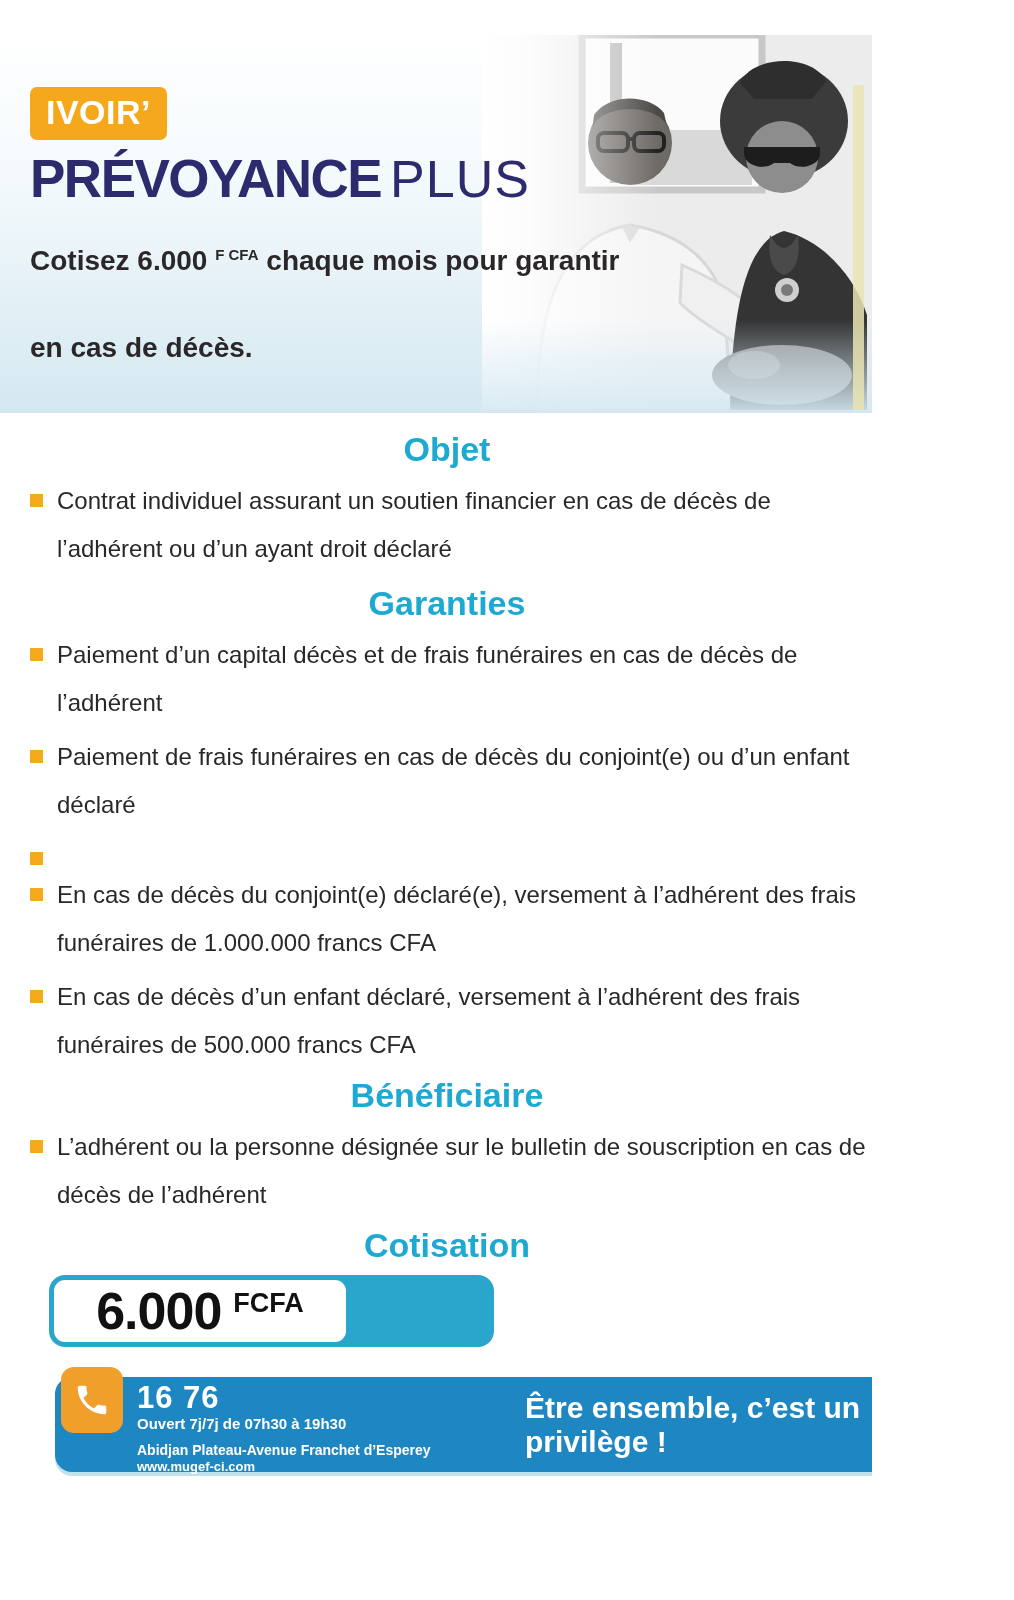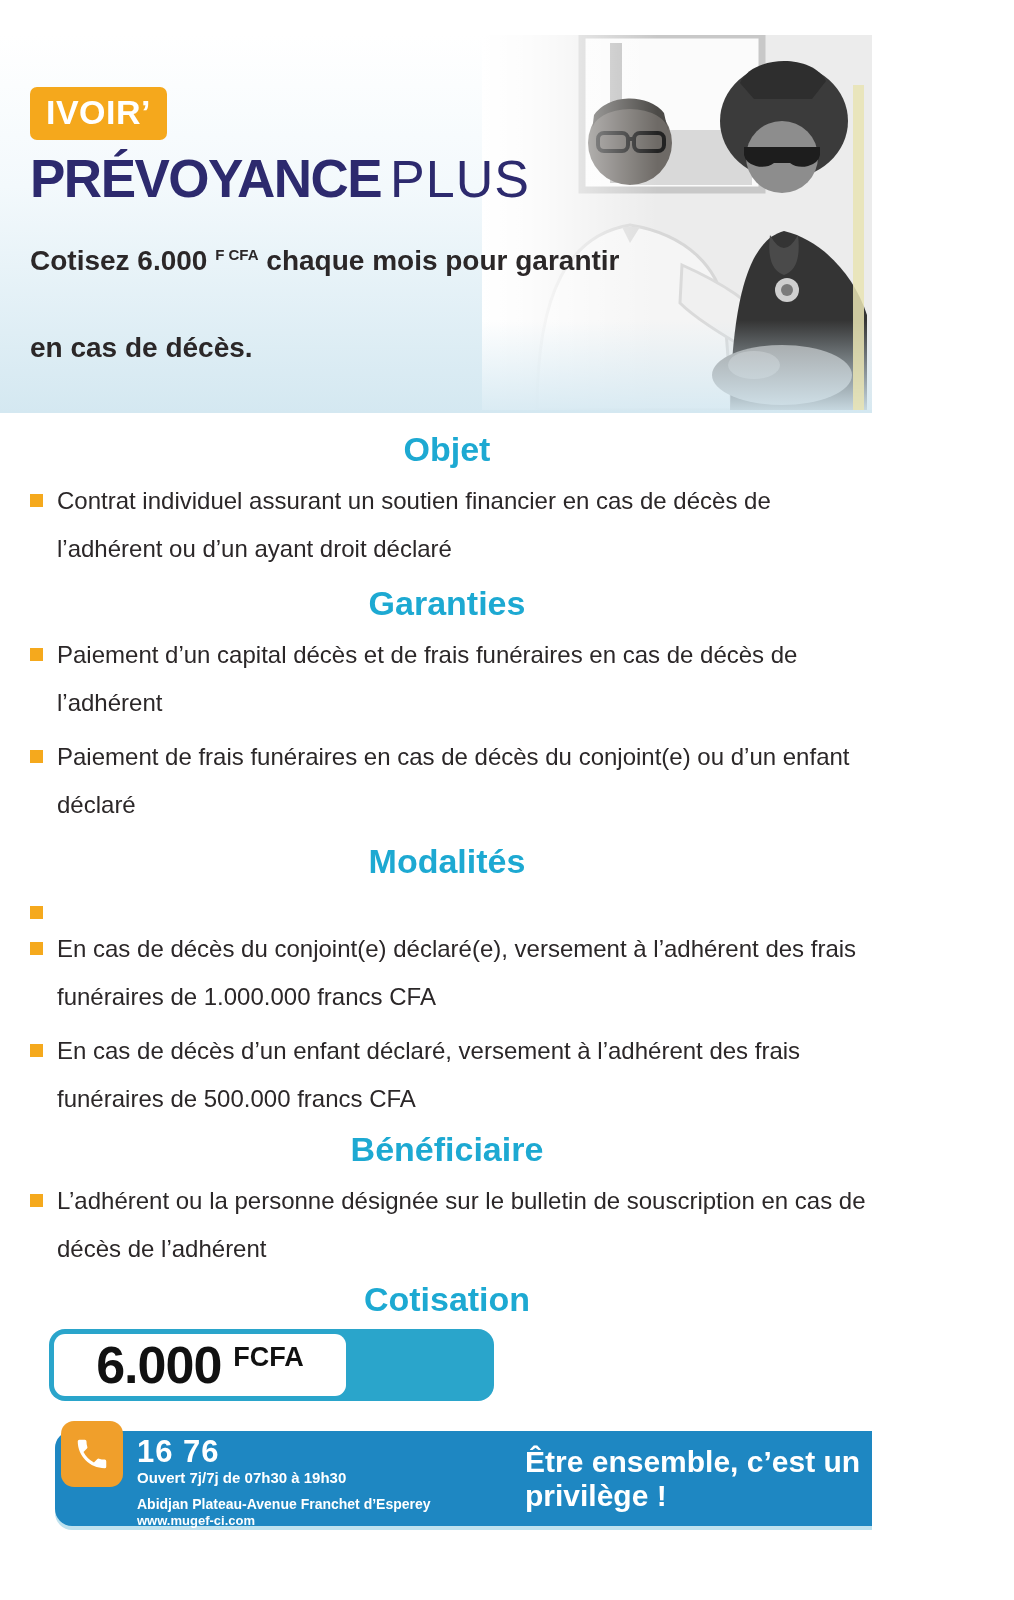--- a/index.html
+++ b/index.html
@@ -130,21 +130,20 @@
     <h2 class="sec mt1">Garanties</h2>
     <div class="bullet">
       <span class="sq"></span>
       <span class="btxt">Paiement d’un capital décès et de frais funéraires en cas de décès de l’adhérent</span>
     </div>
     <div class="bullet">
       <span class="sq"></span>
       <span class="btxt">Paiement de frais funéraires en cas de décès du conjoint(e) ou d’un enfant déclaré</span>
     </div>
 
-    <h2 class="sec mt2">Modalités</h2>
     <div class="bullet">
       <span class="sq"></span>
     </div>
     <div class="bullet">
       <span class="sq"></span>
       <span class="btxt">En cas de décès du conjoint(e) déclaré(e), versement à l’adhérent des frais funéraires de 1.000.000 francs CFA</span>
     </div>
     <div class="bullet">
       <span class="sq"></span>
       <span class="btxt">En cas de décès d’un enfant déclaré, versement à l’adhérent des frais funéraires de 500.000 francs CFA</span>

